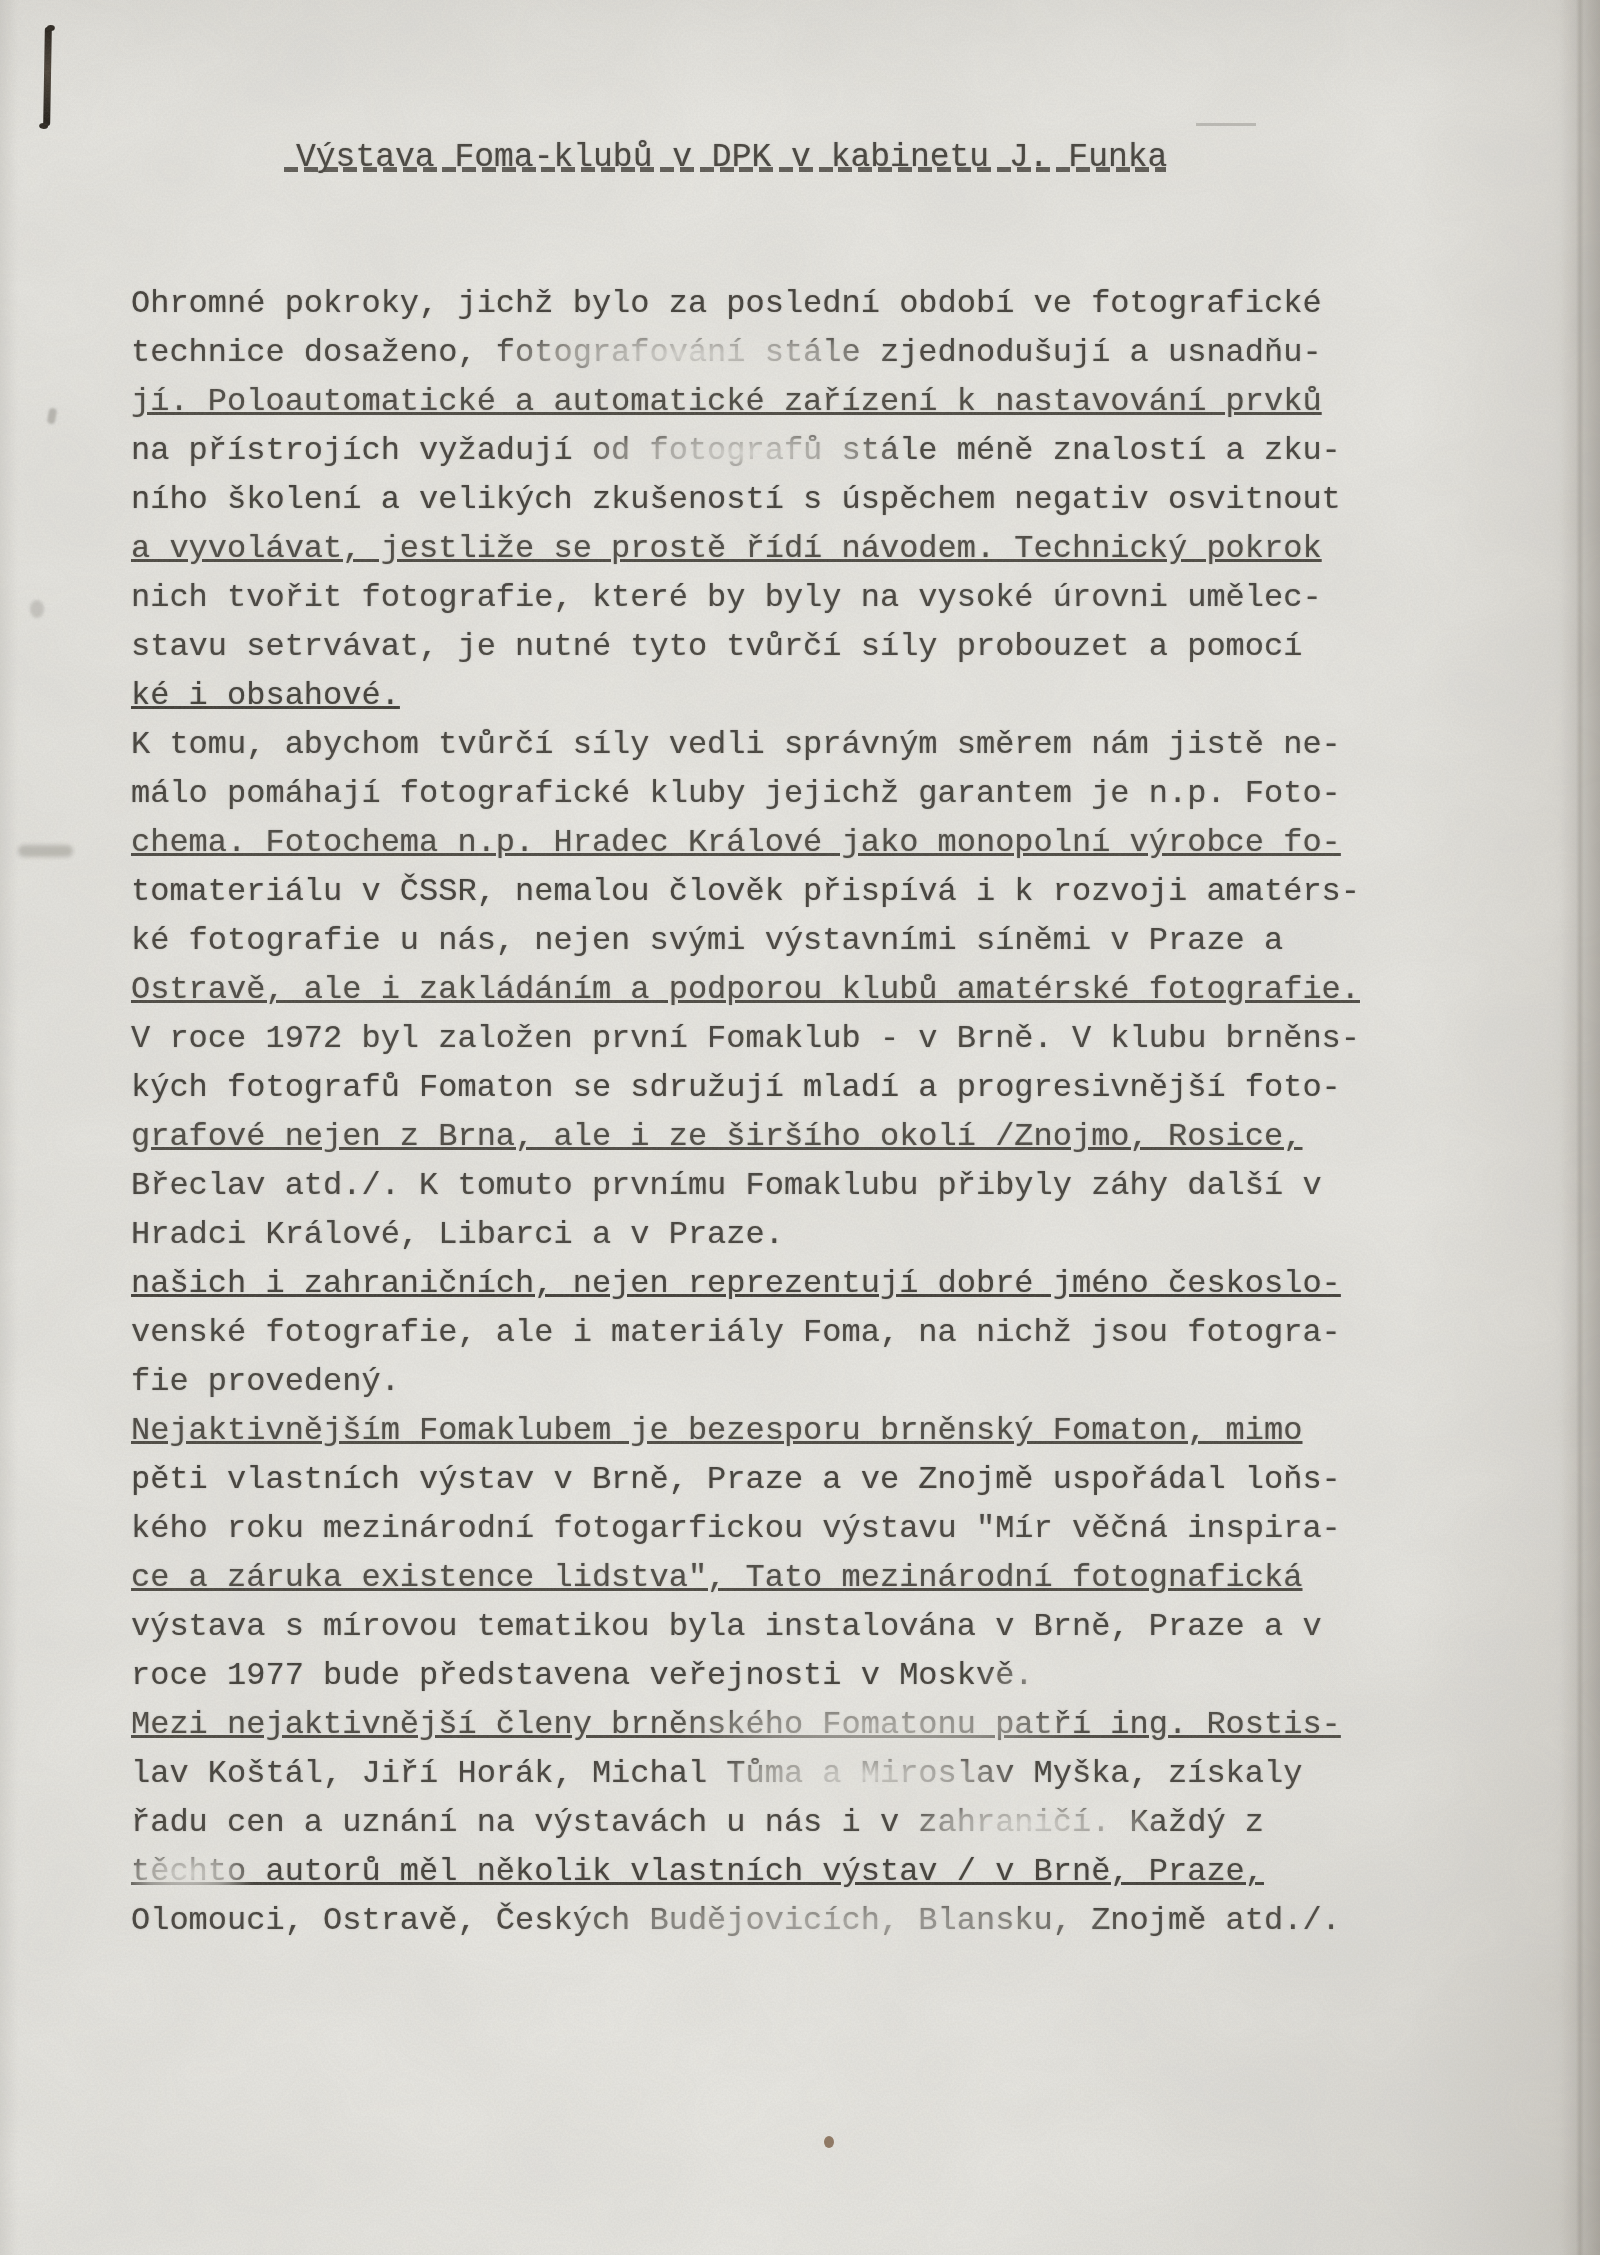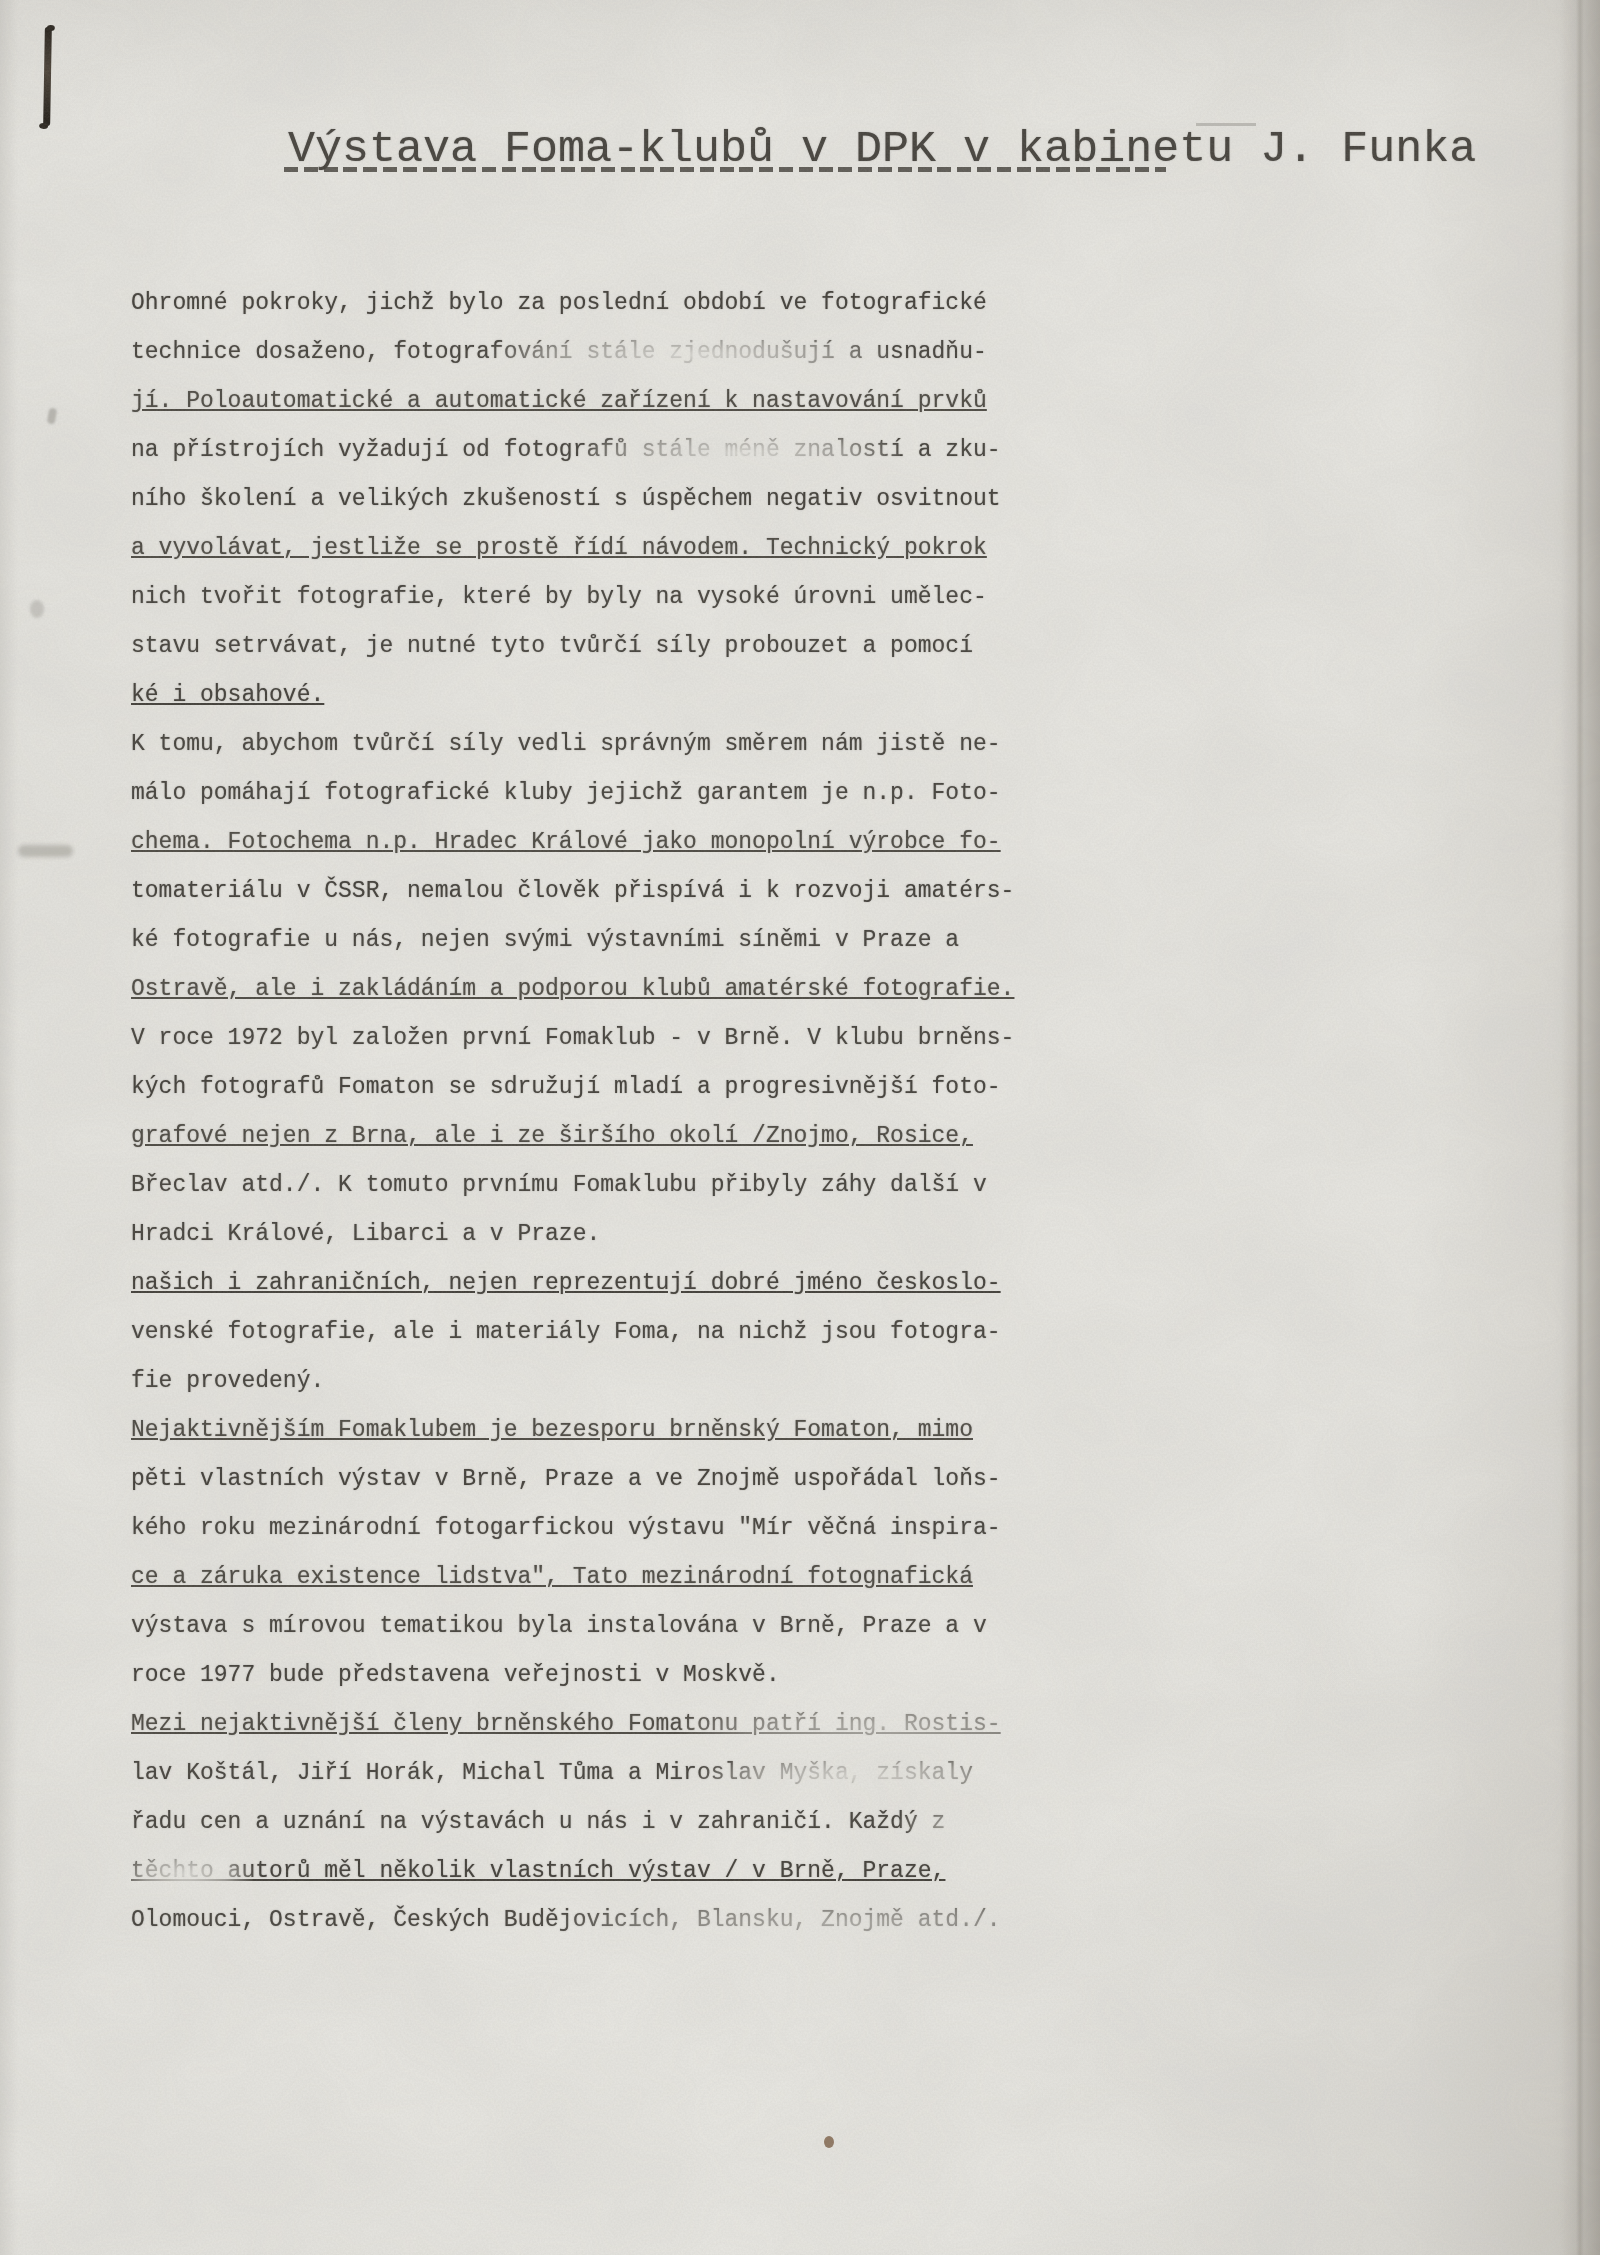--- a/index.html
+++ b/index.html
@@ -8,35 +8,35 @@
     background:#d9d7d2;
     font-family:"Liberation Mono","DejaVu Sans Mono",monospace;
     overflow:hidden;
   }
   .page{
     position:relative;width:1600px;height:2255px;
     background:linear-gradient(90deg,#e7e6e1 0%,#eae9e4 40%,#e8e7e2 88%,#dddbd5 97%,#d0cdc7 100%);
   }
   
   .title{
-    position:absolute;left:288px;top:133px;margin:0;
-    font-size:45px;font-weight:normal;line-height:33px;letter-spacing:0;
+    position:absolute;left:288px;top:133px;margin:8px;
+    font-size:33px;font-weight:normal;line-height:33px;letter-spacing:0;
     color:#45423c;text-shadow:0 0 1.3px rgba(69,66,60,.55);
     white-space:pre;
   }
   .title-underline{
     position:absolute;left:284px;top:167px;width:882px;height:5px;
     background:repeating-linear-gradient(90deg,rgba(69,66,60,.85) 0 14px,rgba(69,66,60,0) 14px 19.8px);
   }
   .body-text{
     position:absolute;left:131px;top:279px;width:1340px;
     color:#45423c;
   }
   .line{
-    height:49px;line-height:49px;font-size:23px;letter-spacing:0;
+    height:49px;line-height:49px;font-size:32px;letter-spacing:0;
     white-space:pre;
     text-shadow:0 0 1.4px rgba(69,66,60,.5);
   }
   .line:nth-child(3n){color:#4c4942;text-decoration:underline;}
   .line:nth-child(4n+1){color:#413e38;}
   
   .staple{
     position:absolute;left:44px;top:27px;width:7px;height:99px;
     background:linear-gradient(180deg,#241f19,#4a4136 45%,#1e1a14);
     border-radius:3px;transform:rotate(1deg);

